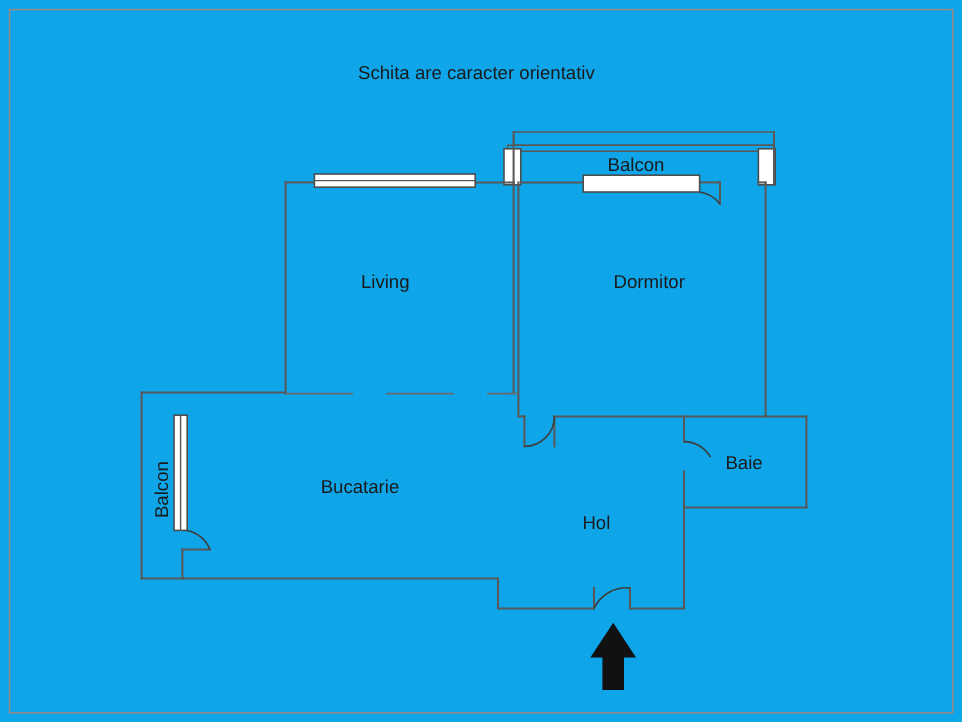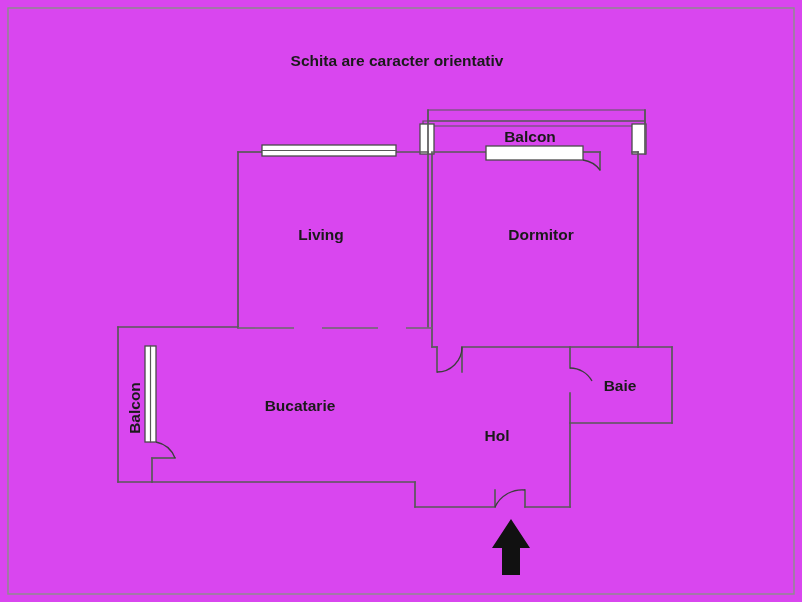--- a/index.html
+++ b/index.html
@@ -7,24 +7,23 @@
     padding: 0;
     background: #ffffff;
   }
   body {
     font-family: "Liberation Sans", sans-serif;
   }
   #plan-frame {
     position: relative;
     width: 802px;
     height: 602px;
-    background: #d946ef;
+    background: #0ea5e9;
     box-sizing: border-box;
     overflow: hidden;
-    font-weight: bold;
   }
   svg.plan {
     display: block;
     width: 802px;
     height: 602px;
   }
   .border-rect {
     fill: none;
     stroke: #8c8c8c;
     stroke-width: 1.4;

